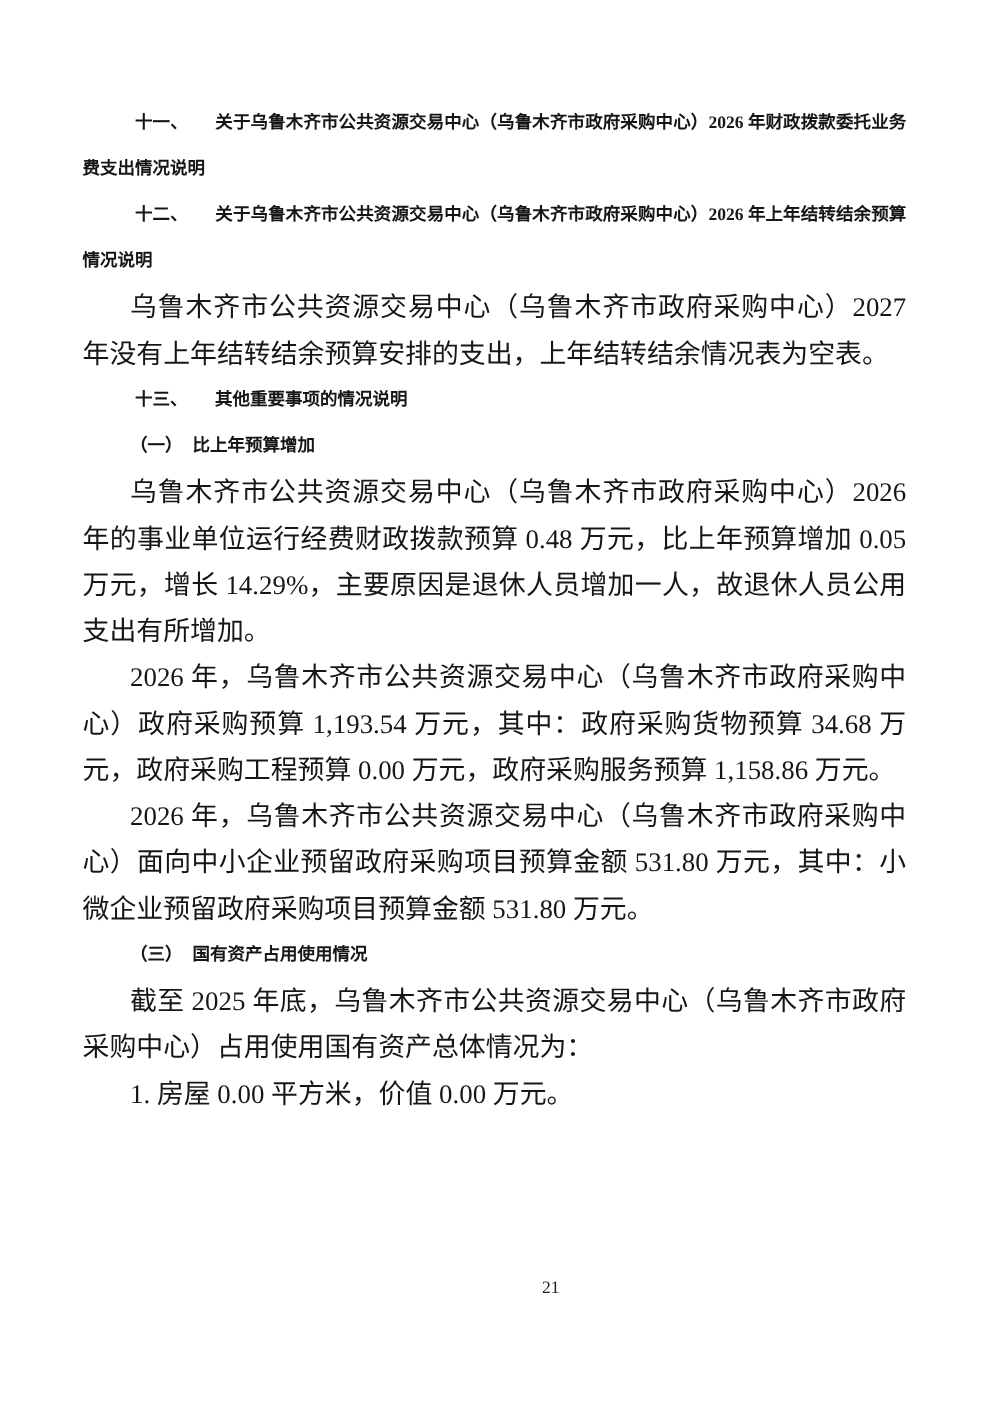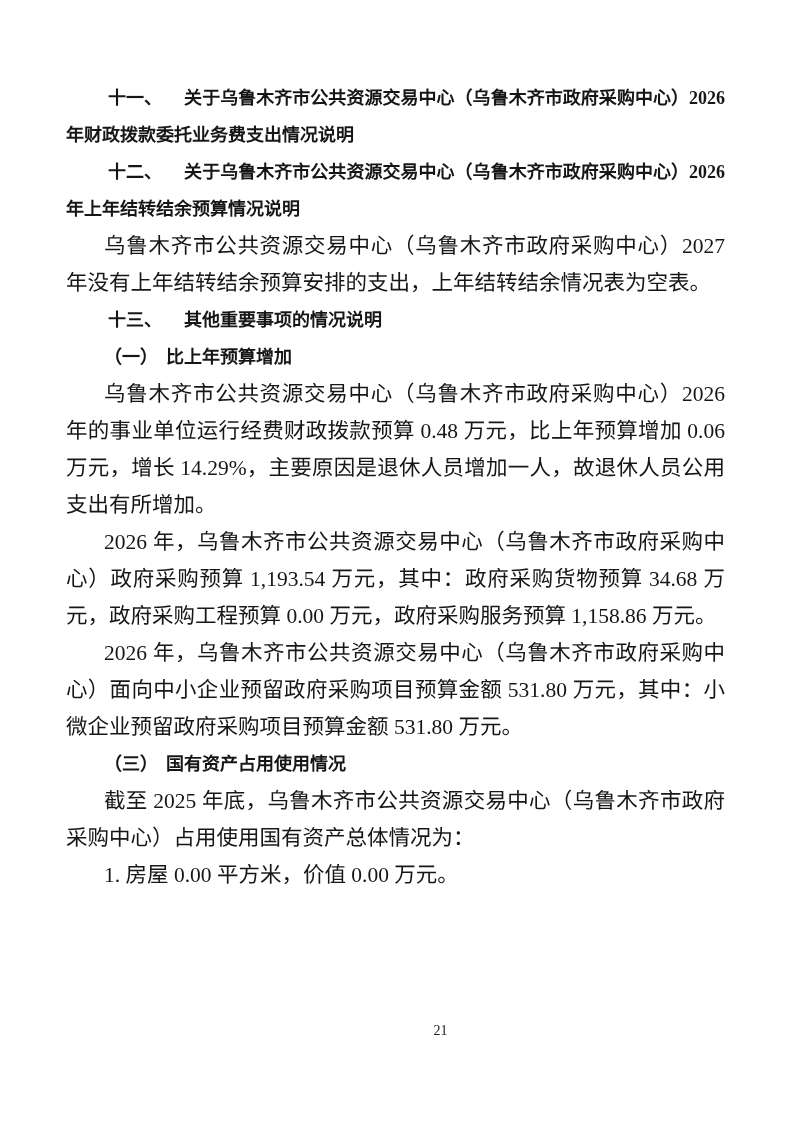--- a/index.html
+++ b/index.html
@@ -23,21 +23,21 @@
     top: 80px;
     width: 659px;
     font-size: 21.5px;
     line-height: 37px;
     text-align: justify;
     text-justify: inter-ideograph;
   }
   .h-sec, .h-sub {
     margin: 0;
     padding: 0;
-    font-size: 18px;
+    font-size: 14px;
     font-weight: 700;
     line-height: 37px;
     text-align: justify;
   }
   .h-sec { text-indent: 42px; }
   .h-sec .num { margin-right: 22px; }
   .h-sub { text-indent: 38px; }
   .h-sub .num { margin-right: 8px; }
   .para {
     margin: 0;
@@ -63,21 +63,21 @@
   <main class="doc">
 
     <h2 class="h-sec"><span class="num">十一、</span><span>关于乌鲁木齐市公共资源交易中心（乌鲁木齐市政府采购中心）2026 年财政拨款委托业务费支出情况说明</span></h2>
 
     <h2 class="h-sec"><span class="num">十二、</span><span>关于乌鲁木齐市公共资源交易中心（乌鲁木齐市政府采购中心）2026 年上年结转结余预算情况说明</span></h2>
     <p class="para">乌鲁木齐市公共资源交易中心（乌鲁木齐市政府采购中心）2027 年没有上年结转结余预算安排的支出，上年结转结余情况表为空表。</p>
 
     <h2 class="h-sec"><span class="num">十三、</span><span>其他重要事项的情况说明</span></h2>
 
     <h3 class="h-sub"><span class="num">（一）</span><span>比上年预算增加</span></h3>
-    <p class="para">乌鲁木齐市公共资源交易中心（乌鲁木齐市政府采购中心）2026 年的事业单位运行经费财政拨款预算 0.48 万元，比上年预算增加 0.06 万元，增长 14.29%，主要原因是退休人员增加一人，故退休人员公用支出有所增加。</p>
+    <p class="para">乌鲁木齐市公共资源交易中心（乌鲁木齐市政府采购中心）2026 年的事业单位运行经费财政拨款预算 0.48 万元，比上年预算增加 0.05 万元，增长 14.29%，主要原因是退休人员增加一人，故退休人员公用支出有所增加。</p>
 
     <p class="para">2026 年，乌鲁木齐市公共资源交易中心（乌鲁木齐市政府采购中心）政府采购预算 1,193.54 万元，其中：政府采购货物预算 34.68 万元，政府采购工程预算 0.00 万元，政府采购服务预算 1,158.86 万元。</p>
     <p class="para">2026 年，乌鲁木齐市公共资源交易中心（乌鲁木齐市政府采购中心）面向中小企业预留政府采购项目预算金额 531.80 万元，其中：小微企业预留政府采购项目预算金额 531.80 万元。</p>
 
     <h3 class="h-sub"><span class="num">（三）</span><span>国有资产占用使用情况</span></h3>
     <p class="para">截至 2025 年底，乌鲁木齐市公共资源交易中心（乌鲁木齐市政府采购中心）占用使用国有资产总体情况为：</p>
     <p class="para">1. 房屋 0.00 平方米，价值 0.00 万元。</p>
 
   </main>
 

